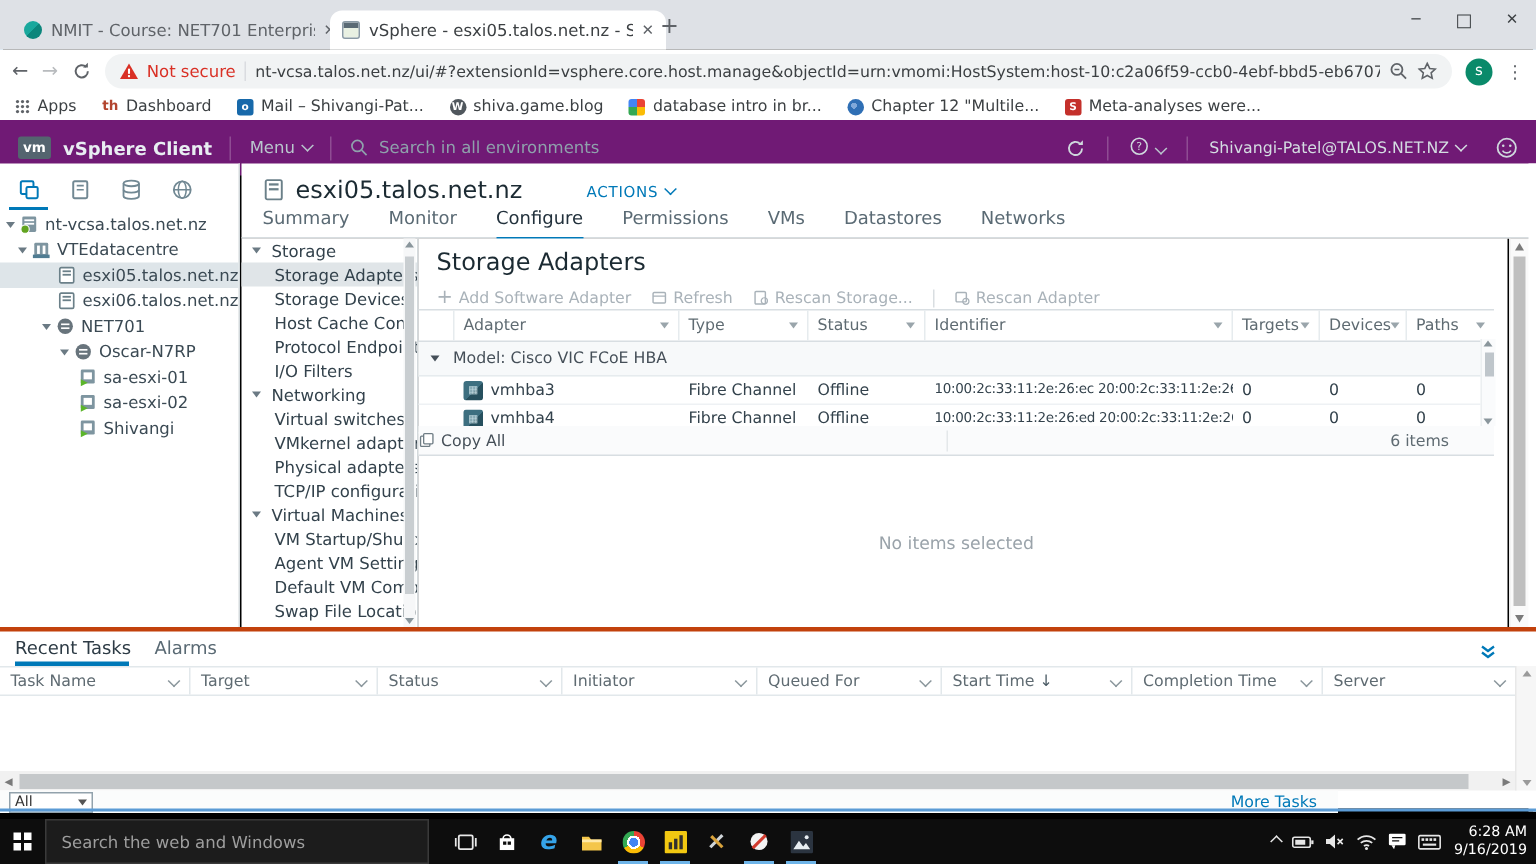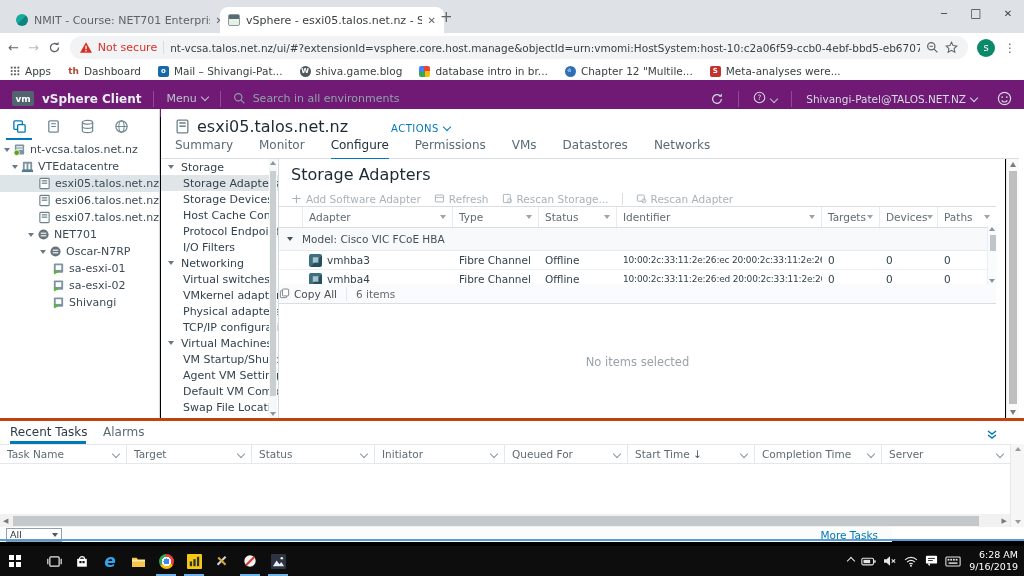--- a/index.html
+++ b/index.html
@@ -70,21 +70,21 @@
   .gc{flex:none}
   .c0{width:24px}.c1{width:150px}.c2{width:86px}.c3{width:78px}.c4{width:205px}.c5{width:58px}.c6{width:58px}.c7{width:58px}
   .g-group{display:flex;align-items:center;height:22px;background:#f7f9fa;border-bottom:1px solid #e6ebee;font-size:10.5px;color:#454f58;gap:6px;padding-left:8px}
   .g-row{display:flex;align-items:center;height:18px;border-bottom:1px solid #eef1f4;font-size:10.5px;color:#33424c}
   .g-row .gc{padding:0 6px;box-sizing:border-box;display:flex;align-items:center;gap:5px;overflow:hidden;white-space:nowrap}
   .ident{font-size:9px;letter-spacing:-0.2px}
   .fun{width:0;height:0;border-left:3.5px solid transparent;border-right:3.5px solid transparent;border-top:4.5px solid #9aa5ab;flex:none}
   .adapticon{width:13px;height:13px;border-radius:2px;background:linear-gradient(135deg,#3d6f80 55%,#27505e 55%);flex:none;display:flex;align-items:center;justify-content:center;color:#cfe3e8;font-size:7px}
   #gscroll{position:absolute;left:708px;top:67px;width:9px;height:58px;background:#fafbfc;border-left:1px solid #eceff1}
   #gthumb{position:absolute;left:1.5px;top:9px;width:6px;height:16px;background:#bfc6cb}
-  #gfoot{position:absolute;left:0;top:125px;width:717px;height:20px;background:#fafbfc;border-bottom:1px solid #d8dee2;display:flex;align-items:center;justify-content:flex-start;gap:9px;padding-right:30px;box-sizing:border-box;font-size:10.5px;color:#454f58}
+  #gfoot{position:absolute;left:0;top:125px;width:717px;height:20px;background:#fafbfc;border-bottom:1px solid #d8dee2;display:flex;align-items:center;justify-content:space-between;gap:9px;padding-right:30px;box-sizing:border-box;font-size:10.5px;color:#454f58}
   #emptymsg{position:absolute;left:0;top:196px;width:717px;text-align:center;font-size:11.5px;color:#9aa3aa}
   #outerscroll{position:absolute;left:1006px;top:159px;width:13px;height:259px;background:#fafafa;border-left:1px solid #ececec}
   #outerthumb{position:absolute;left:2px;top:12px;width:8px;height:233px;background:#bfbfbf}
   #rightstrip{position:absolute;left:1019px;top:109px;width:5px;height:432px;background:#fff}
   
   #tasks{position:absolute;top:418px;left:0;width:1024px;height:121px;background:#fff;border-top:3px solid #c2410c;box-sizing:border-box}
   #rt-tab{position:absolute;left:10px;top:4px;font-size:12px;color:#2d3b45}
   #rt-underline{position:absolute;left:10px;top:20px;width:76px;height:3px;background:#0079b8}
   #al-tab{position:absolute;left:103px;top:4px;font-size:12px;color:#5a6a74}
   #collapse{position:absolute;right:26px;top:5px;color:#0079b8}
@@ -303,28 +303,20 @@
       <span>esxi05.talos.net.nz</span>
     </div>
     <div class="trow" style="padding-left:38px">
       <svg class="ticon" viewBox="0 0 14 14">
           <rect x="2" y="1.5" width="10" height="11" rx="1" fill="#fff" stroke="#6b8089" stroke-width="1.2"></rect>
           <rect x="4" y="3.5" width="6" height="1.3" fill="#6b8089"></rect>
           <rect x="4" y="6" width="6" height="1.3" fill="#6b8089"></rect>
         </svg>
       <span>esxi06.talos.net.nz</span>
     </div>
-    <div class="trow" style="padding-left:38px">
-      <svg class="ticon" viewBox="0 0 14 14">
-          <rect x="2" y="1.5" width="10" height="11" rx="1" fill="#fff" stroke="#6b8089" stroke-width="1.2"></rect>
-          <rect x="4" y="3.5" width="6" height="1.3" fill="#6b8089"></rect>
-          <rect x="4" y="6" width="6" height="1.3" fill="#6b8089"></rect>
-        </svg>
-      <span>esxi07.talos.net.nz</span>
-    </div>
     <div class="trow" style="padding-left:28px">
       <span class="cdown"></span>
       <svg class="ticon" viewBox="0 0 14 14">
           <circle cx="7" cy="7" r="5.5" fill="#68747c"></circle>
           <rect x="4" y="5" width="6" height="1.2" fill="#fff"></rect>
           <rect x="4" y="7.8" width="6" height="1.2" fill="#fff"></rect>
         </svg>
       <span>NET701</span>
     </div>
     <div class="trow" style="padding-left:40px">
@@ -601,20 +593,21 @@
       </span>
     <span id="moretasks">More Tasks</span>
   </div>
 </div>
 <div id="winborder-b"></div>
 
 <div id="taskbar">
   <div id="startbtn">
       <span class="startgrid"></span>
     </div>
+  <div id="tb-search">Search the web and Windows</div>
   <div class="appbtn" style="margin-left:10px">
     <svg width="15" height="13" viewBox="0 0 16 14">
         <rect x="3" y="2" width="10" height="10" rx="1" fill="none" stroke="#e8e8e8" stroke-width="1.3"></rect>
         <line x1="0.8" y1="4" x2="0.8" y2="10" stroke="#e8e8e8" stroke-width="1.3"></line>
         <line x1="15.2" y1="4" x2="15.2" y2="10" stroke="#e8e8e8" stroke-width="1.3"></line>
       </svg>
   </div>
   <div class="appbtn">
     <svg width="14" height="14" viewBox="0 0 16 16">
         <path d="M5 6a3 3 0 0 1 6 0" fill="none" stroke="#fff" stroke-width="1.2"></path>

